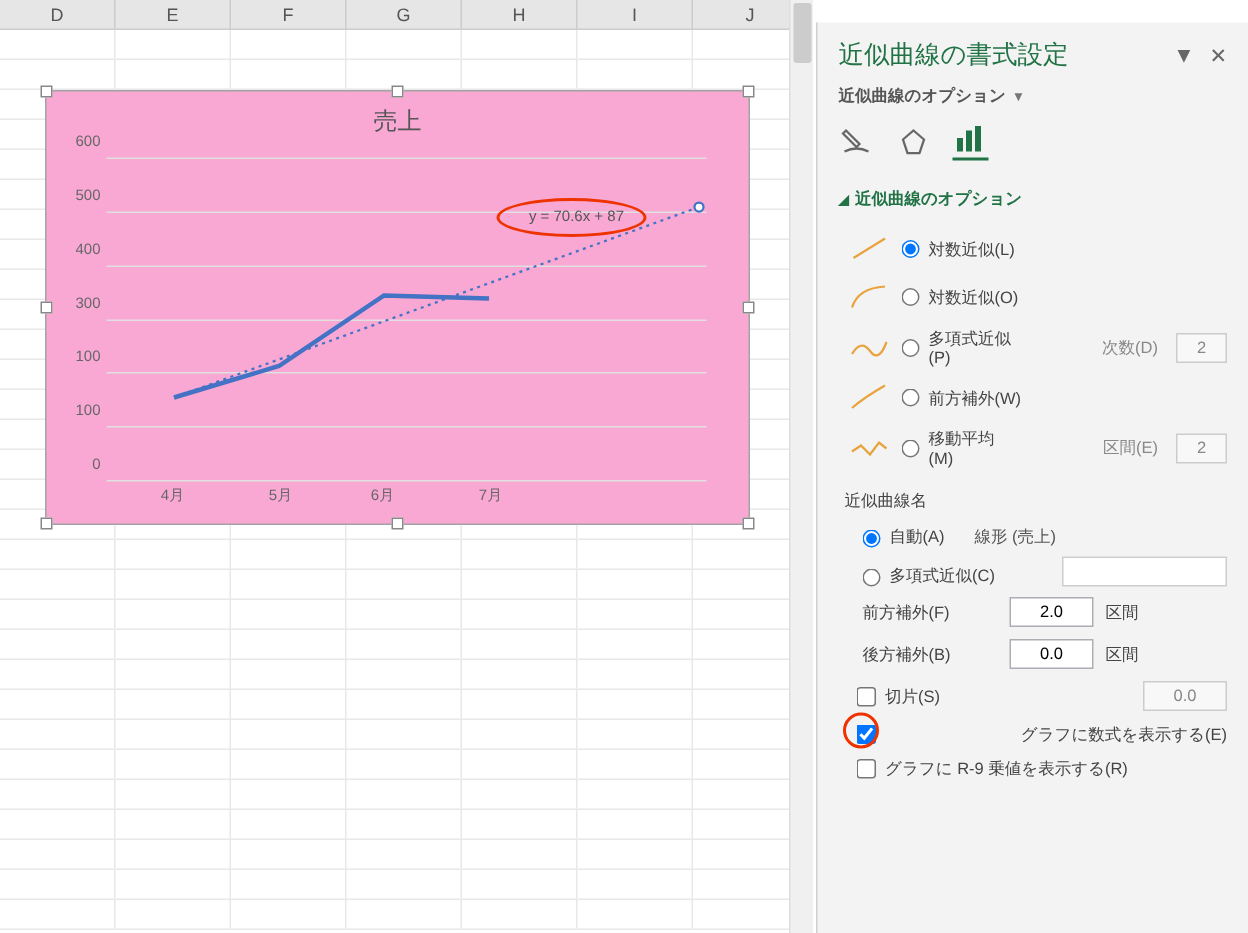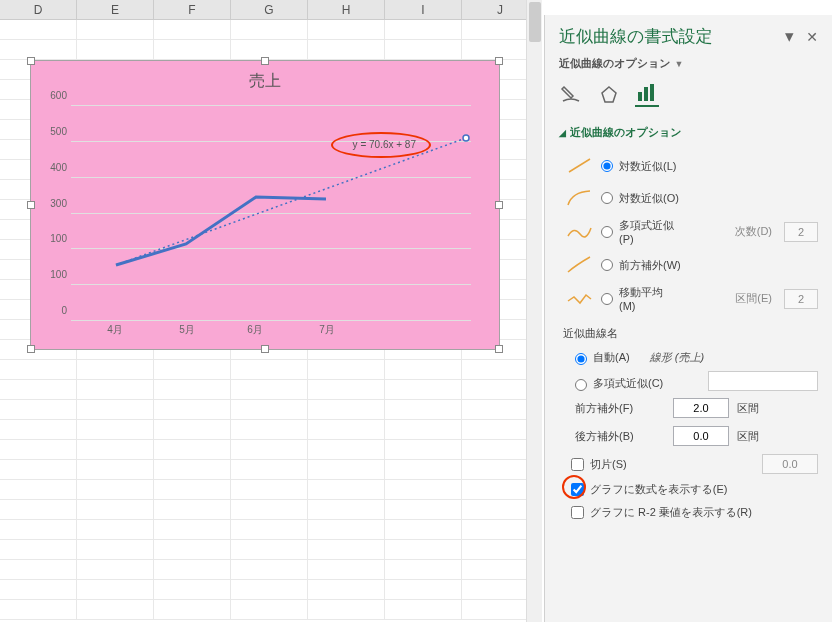--- a/index.html
+++ b/index.html
@@ -46,21 +46,21 @@
     
     .option-row { display: flex; align-items: center; padding: 4px 0 4px 6px; gap: 6px; }
     .trend-icon { width: 30px; height: 24px; display: flex; align-items: center; justify-content: center; }
     .radio { width: 12px; height: 12px; }
     .option-label { font-size: 11px; color: #444; }
     .param-label { font-size: 11px; color: #888; margin-left: auto; margin-right: 6px; }
     .param-input { width: 34px; height: 20px; border: 1px solid #ccc; background: #f8f8f8; font-size: 11px; text-align: center; color: #888; }
     
     .subsection-label { font-size: 11px; color: #444; margin: 10px 0 6px 4px; }
     .name-row { display: flex; align-items: flex-end; padding: 3px 0 3px 16px; gap: 6px; font-size: 11px; }
-    .name-display { margin-left: 14px; color: #555; font-style: italic; }
+    .name-display { margin-left: 14px; color: #555; }
     .name-input { width: 110px; height: 20px; border: 1px solid #ccc; background: #fff; }
     
     .forecast-row { display: flex; align-items: center; padding: 4px 0 4px 16px; gap: 8px; font-size: 11px; }
     .forecast-label { flex: 0 0 90px; }
     .forecast-input { width: 56px; height: 20px; border: 1px solid #abadb3; text-align: center; font-size: 11px; padding: 0 2px; }
     .forecast-unit { color: #444; }
     
     .checkbox-row { display: flex; align-items: center; padding: 4px 0 4px 12px; gap: 6px; font-size: 11px; }
     .cb { width: 13px; height: 13px; }
     .intercept-input { width: 56px; height: 20px; border: 1px solid #ccc; background: #f8f8f8; margin-left: auto; text-align: center; color: #888; font-size: 11px; }
@@ -518,22 +518,22 @@
     <span class="forecast-label">後方補外(B)</span>
     <input class="forecast-input" value="0.0" style="">
     <span class="forecast-unit">区間</span>
   </div>
 
   <div class="checkbox-row">
     <input type="checkbox" class="cb" style="">
     <span>切片(S)</span>
     <input class="intercept-input" disabled="" value="0.0" style="">
   </div>
-  <div class="checkbox-row" style="position:relative;">
+  <div class="checkbox-row" style="position:relative;justify-content:space-between;">
     <div class="red-circle-cb" style="left:3px;top:-3px;"></div>
     <input type="checkbox" class="cb" checked="" style="">
     <span>グラフに数式を表示する(E)</span>
   </div>
   <div class="checkbox-row">
     <input type="checkbox" class="cb" style="">
-    <span>グラフに R-2 乗値を表示する(R)</span>
+    <span>グラフに R-9 乗値を表示する(R)</span>
   </div>
 </div>
 
 </body></html>

